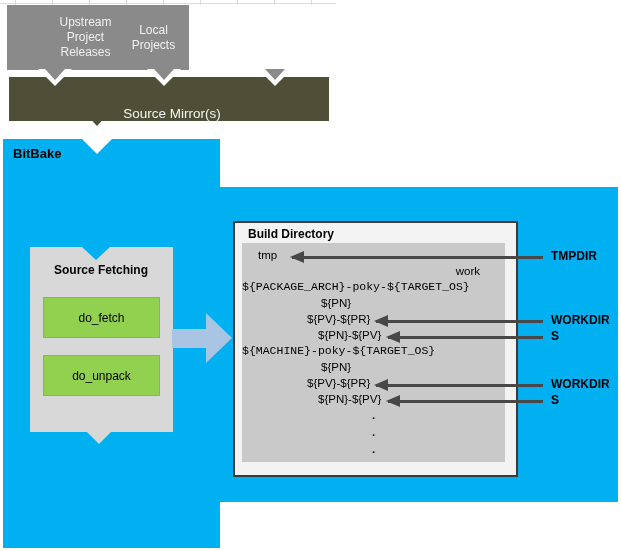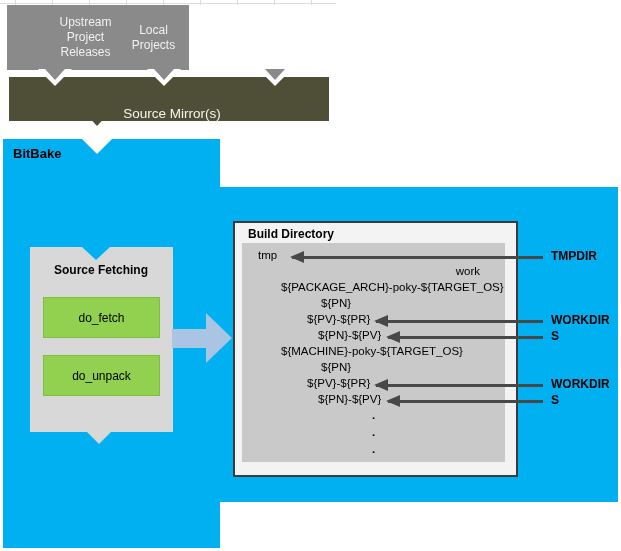--- a/index.html
+++ b/index.html
@@ -54,21 +54,21 @@
   .big-arrow-shaft{position:absolute;left:172px;top:329px;width:34px;height:19px;background:#a9c5e3;}
   .big-arrow-head{position:absolute;left:206px;top:313px;width:0;height:0;
     border-top:25px solid transparent;border-bottom:25px solid transparent;border-left:26px solid #a9c5e3;}
   
   .build-box{position:absolute;left:233px;top:221px;width:285px;height:256px;background:#f3f3f3;
     border:2px solid #3a3a3a;box-sizing:border-box;}
   .build-title{position:absolute;left:248px;top:227px;font-size:12px;font-weight:bold;}
   .build-inner{position:absolute;left:242px;top:243px;width:263px;height:219px;background:#c9c9c9;}
   .tree{position:absolute;left:242px;top:247px;width:238px;font-size:11.5px;}
   .tree-row{height:16px;line-height:16px;white-space:nowrap;}
-  .ind0{padding-left:16px;} .ind1{padding-left:24px;text-align:right;} .ind2{padding-left:39px;}
+  .ind0{padding-left:16px;} .ind1{padding-left:24px;text-align:right;} .ind2{font-family:Liberation Mono, monospace;}
   .ind3{padding-left:79px;} .ind4{padding-left:65px;} .ind5{padding-left:76px;}
   .dots{padding-left:130px;font-weight:bold;height:17px;line-height:17px;}
   
   .ann-line{position:absolute;height:3px;background:#484848;}
   .ann-head{position:absolute;width:0;height:0;
     border-top:6px solid transparent;border-bottom:6px solid transparent;border-right:14px solid #484848;}
   .ann-label{position:absolute;left:551px;font-size:12px;font-weight:bold;white-space:nowrap;}
   
   #ann-line-1{left:292px;top:256px;width:251px;} #ann-head-1{left:290px;top:251px;} #ann-lbl-1{top:249px;}
   #ann-line-2{left:376px;top:320px;width:167px;} #ann-head-2{left:374px;top:315px;} #ann-lbl-2{top:313px;}

